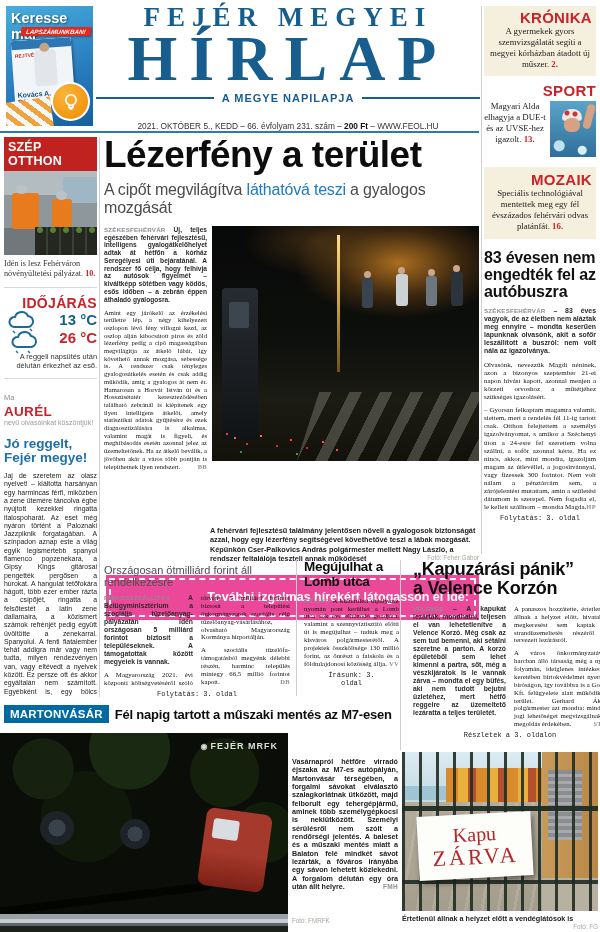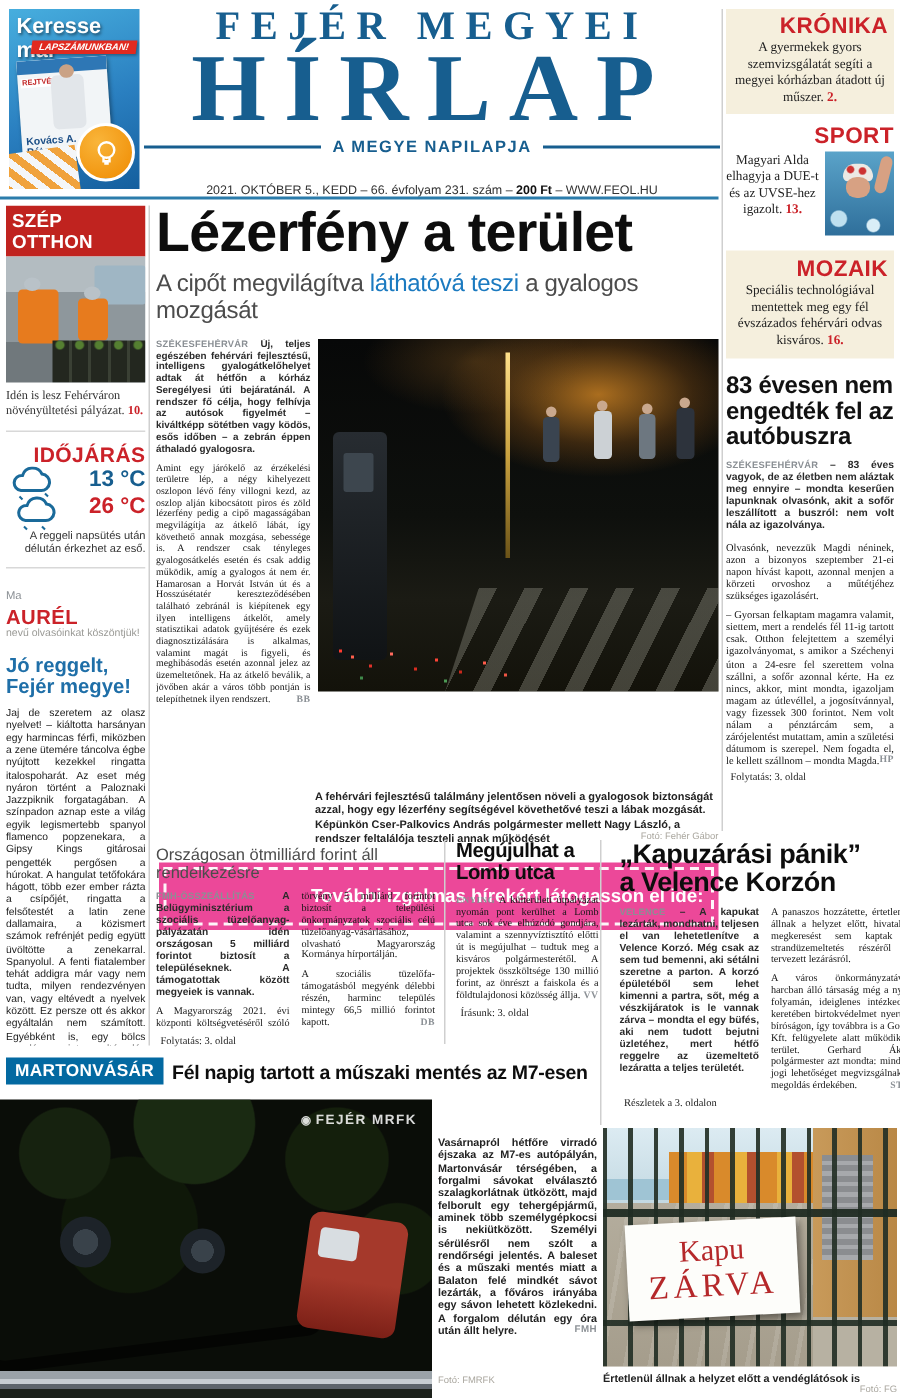--- a/index.html
+++ b/index.html
@@ -1,21 +1,21 @@
 <!DOCTYPE html>
 <html lang="hu"><head>
 <meta charset="utf-8">
 <style>
   html,body{margin:0;padding:0;background:#e9e9e9;}
   .page{position:relative;width:600px;height:932px;background:#fff;margin:0 auto;overflow:hidden;
         font-family:"Liberation Sans",sans-serif;color:#111;}
   .serif{font-family:"Liberation Serif",serif;}
   .pageref{color:#cb2229;font-weight:bold;}
   .byline{float:right;color:#8c9196;font-weight:bold;font-size:6.5px;letter-spacing:.3px;}
-  .cont{text-align:left;font-family:Liberation Serif, serif;font-size:7px;color:#222;margin:3px 3px 0;}
+  .cont{text-align:center;font-family:Liberation Mono, monospace;font-size:7px;color:#222;margin:3px 16px 0;}
   .loc{font-weight:bold;color:#8a8f94;font-size:6.2px;letter-spacing:.2px;}
   .credit{color:#a9a69e;font-size:6.3px;font-weight:normal;float:right;margin-left:4px;}
   p{margin:0;}
   h1,h2,h3{margin:0;}
 
   
   .promo{position:absolute;left:6px;top:6px;width:87px;height:120px;overflow:hidden;
          background:linear-gradient(160deg,#47aede 0%,#2a7fc0 55%,#155f9e 100%);}
   .promo-title{margin:4px 5px 0;font-size:14.5px;font-weight:bold;color:#fff;text-shadow:1px 1px 2px rgba(0,0,0,.5);}
   .promo-ribbon{position:absolute;top:21px;right:2px;background:#e02a20;color:#fff;font-size:6.3px;font-weight:bold;
@@ -248,21 +248,21 @@
     <div class="sport-row">
       <p class="rr-p"><span>Magyari Alda elhagyja a DUE-t és az UVSE-hez igazolt. </span><span class="pageref">13.</span></p>
       <div class="sport-photo">
         <span class="sw-cap"></span>
         <span class="sw-face"></span>
         <span class="sw-arm"></span>
       </div>
     </div>
     <div class="mozaik cream">
       <h3 class="rr-h">MOZAIK</h3>
-      <p class="rr-p"><span>Speciális technológiával mentettek meg egy fél évszázados fehérvári odvas kisváros. </span><span class="pageref">16.</span></p>
+      <p class="rr-p"><span>Speciális technológiával mentettek meg egy fél évszázados fehérvári odvas platánfát. </span><span class="pageref">16.</span></p>
     </div>
     <article class="bus">
       <h2>83 évesen nem engedték fel az autóbuszra</h2>
       <p class="lead-sans"><span class="loc">SZÉKESFEHÉRVÁR</span><span> – 83 éves vagyok, de az életben nem aláztak meg ennyire – mondta keserűen lapunknak olvasónk, akit a sofőr leszállított a buszról: nem volt nála az igazolványa.</span></p>
       <p class="body-serif">Olvasónk, nevezzük Magdi néninek, azon a bizonyos szeptember 21-ei napon hívást kapott, azonnal menjen a körzeti orvoshoz a műtétjéhez szükséges igazolásért.</p>
       <p class="body-serif"><span>– Gyorsan felkaptam magamra valamit, siettem, mert a rendelés fél 11-ig tartott csak. Otthon felejtettem a személyi igazolványomat, s amikor a Széchenyi úton a 24-esre fel szerettem volna szállni, a sofőr azonnal kérte. Ha ez nincs, akkor, mint mondta, igazoljam magam az útlevéllel, a jogosítvánnyal, vagy fizessek 300 forintot. Nem volt nálam a pénztárcám sem, a zárójelentést mutattam, amin a születési dátumom is szerepel. Nem fogadta el, le kellett szállnom – mondta Magda.</span><span class="byline">HP</span></p>
       <p class="cont">Folytatás: 3. oldal</p>
     </article>
   </aside>
 

